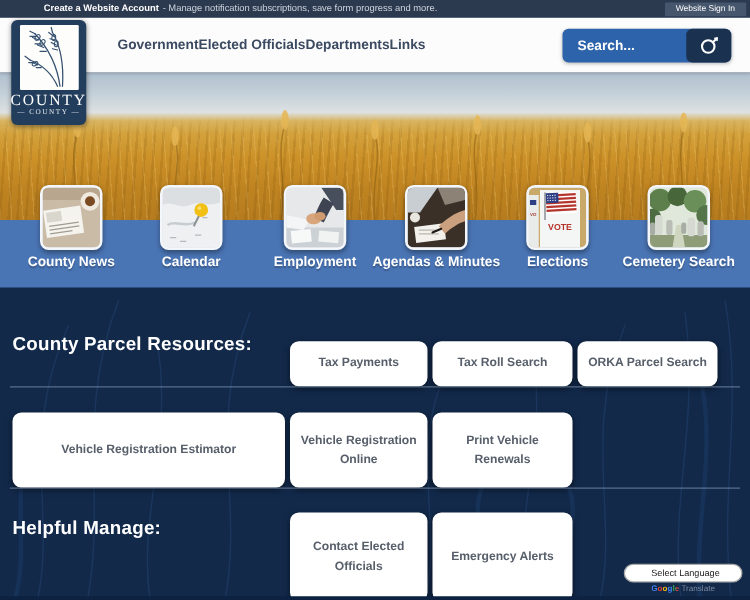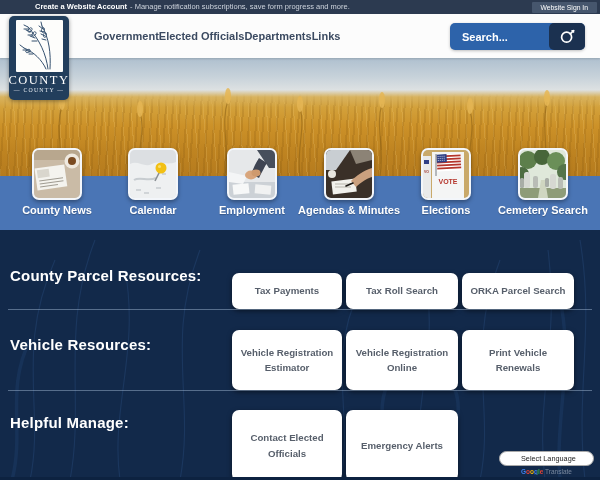--- a/index.html
+++ b/index.html
@@ -282,21 +282,20 @@
 
     <div class="section s1">
       <div class="heading">County Parcel Resources:</div>
       <button class="res-btn">Tax Payments</button>
       <button class="res-btn">Tax Roll Search</button>
       <button class="res-btn">ORKA Parcel Search</button>
     </div>
     <div class="divider"></div>
 
     <div class="section s2">
-      <div class="heading">Vehicle Resources:</div>
       <button class="res-btn">Vehicle Registration Estimator</button>
       <button class="res-btn">Vehicle Registration Online</button>
       <button class="res-btn">Print Vehicle Renewals</button>
     </div>
     <div class="divider"></div>
 
     <div class="section s3">
       <div class="heading">Helpful Manage:</div>
       <button class="res-btn">Contact Elected Officials</button>
       <button class="res-btn">Emergency Alerts</button>

